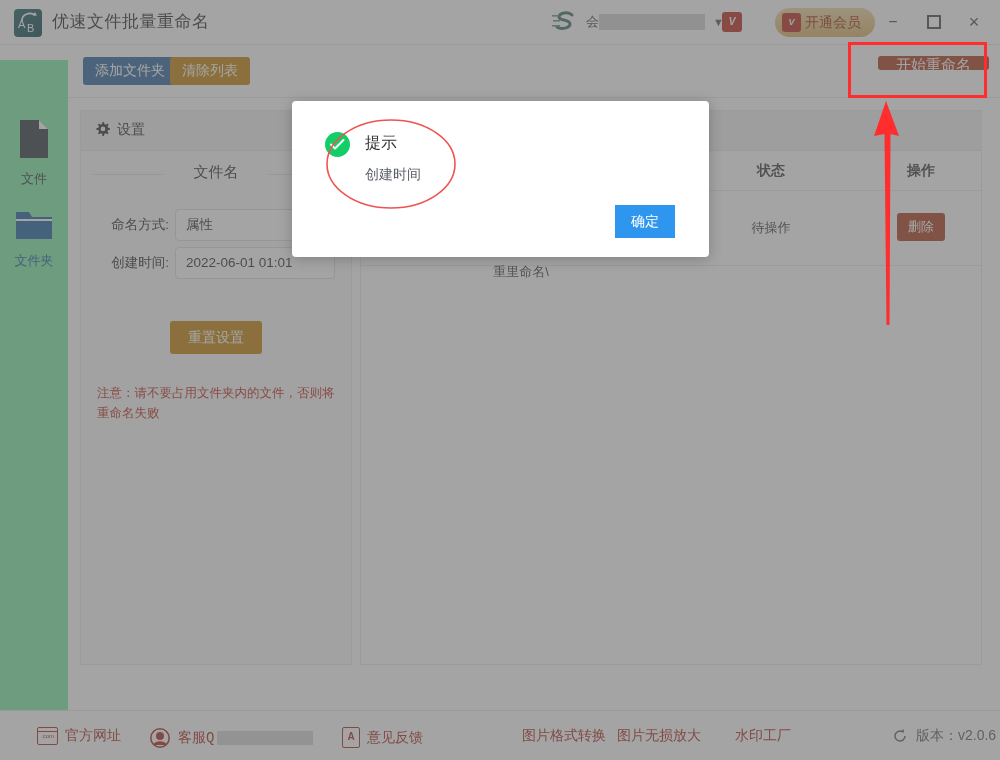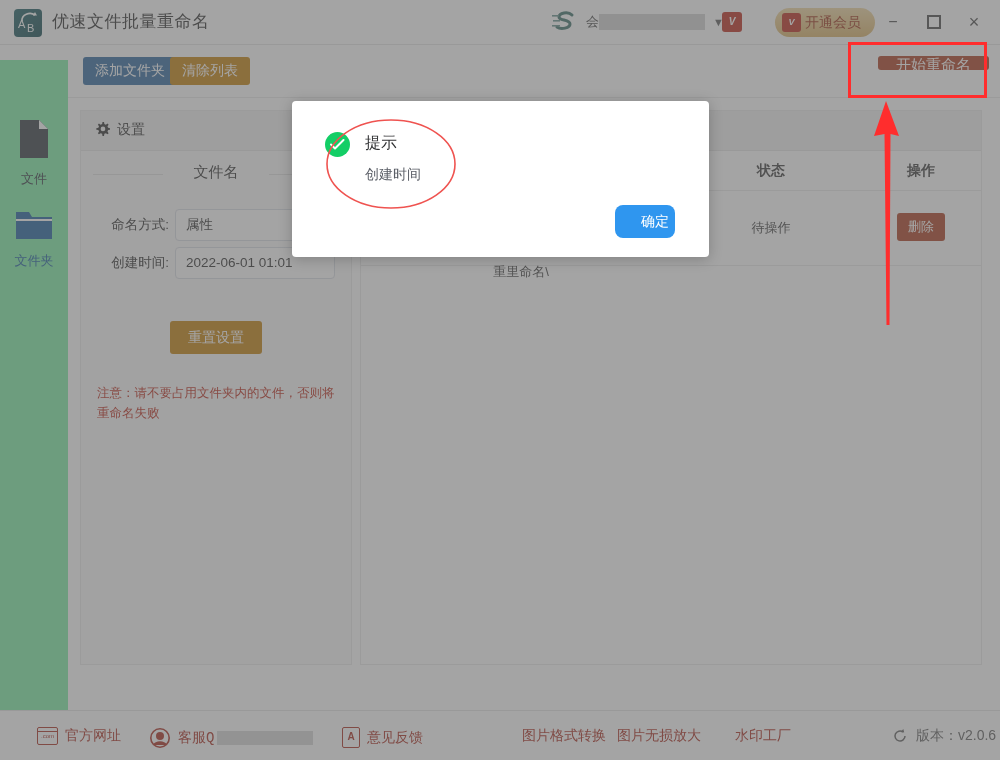--- a/index.html
+++ b/index.html
@@ -460,25 +460,24 @@
     left: 73px; top: 65px;
     font-size: 14px;
     color: #5a5e66;
   }
   .modal-ok {
     position: absolute;
     left: 323px; top: 104px;
     width: 60px; height: 33px;
     background: #2f96ef;
     border: none;
-    border-radius: 8px;
+    border-radius: 0;
     color: #fff;
     font-size: 14px;
     font-family: inherit;
-    text-align: right;
   }
 
   
   .anno {
     position: absolute;
     z-index: 200;
     pointer-events: none;
   }
   .anno-rect {
     left: 848px; top: 42px;

